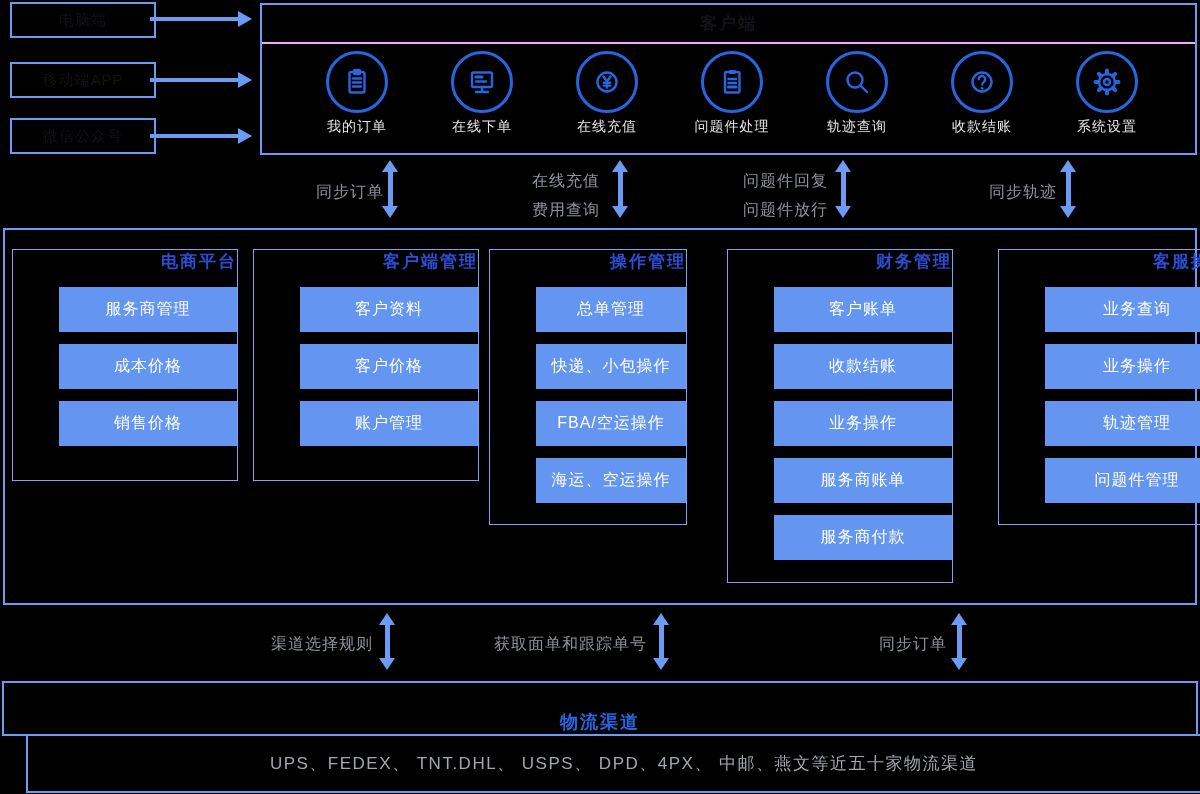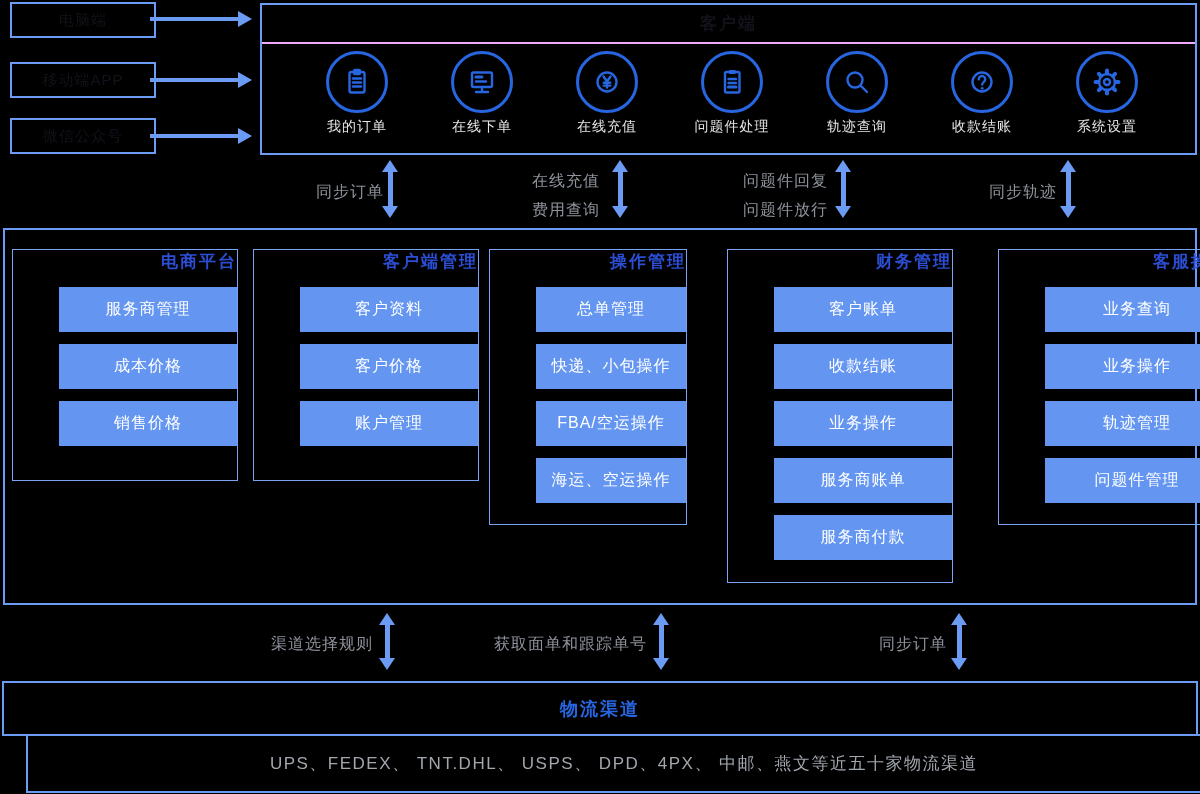--- a/index.html
+++ b/index.html
@@ -44,21 +44,21 @@
   
   .system{left:3px;top:228px;width:1194px;height:377px;}
   .col{position:absolute;border:1.5px solid #7aa3f5;box-sizing:border-box;
        display:flex;flex-direction:column;align-items:flex-end;}
   .col-title{font-size:17px;font-weight:bold;color:#2b4ed4;height:24px;line-height:24px;
        margin-bottom:13px;letter-spacing:2px;}
   .mod-btn{width:calc(100% - 46px);height:45px;margin-bottom:12px;background:#6496f1;color:#ffffff;
        font-size:16px;display:flex;align-items:center;justify-content:center;letter-spacing:1px;flex:none;}
 
   
-  .logistics{left:2px;top:681px;width:1196px;height:55px;display:flex;align-items:center;justify-content:center;
+  .logistics{left:2px;top:681px;width:1196px;height:55px;display:flex;align-items:flex-end;justify-content:center;
        color:#2766e0;font-size:18px;font-weight:bold;letter-spacing:2px;}
   .carriers{left:2px;top:734px;width:1196px;height:59px;display:flex;align-items:center;justify-content:center;
        color:#a2a7ae;font-size:17px;letter-spacing:1.5px;margin-left:24px;}
 </style>
 </head>
 <body>
 
 <div class="stage">
 
   <div class="bluebox src" style="top:2px;">

